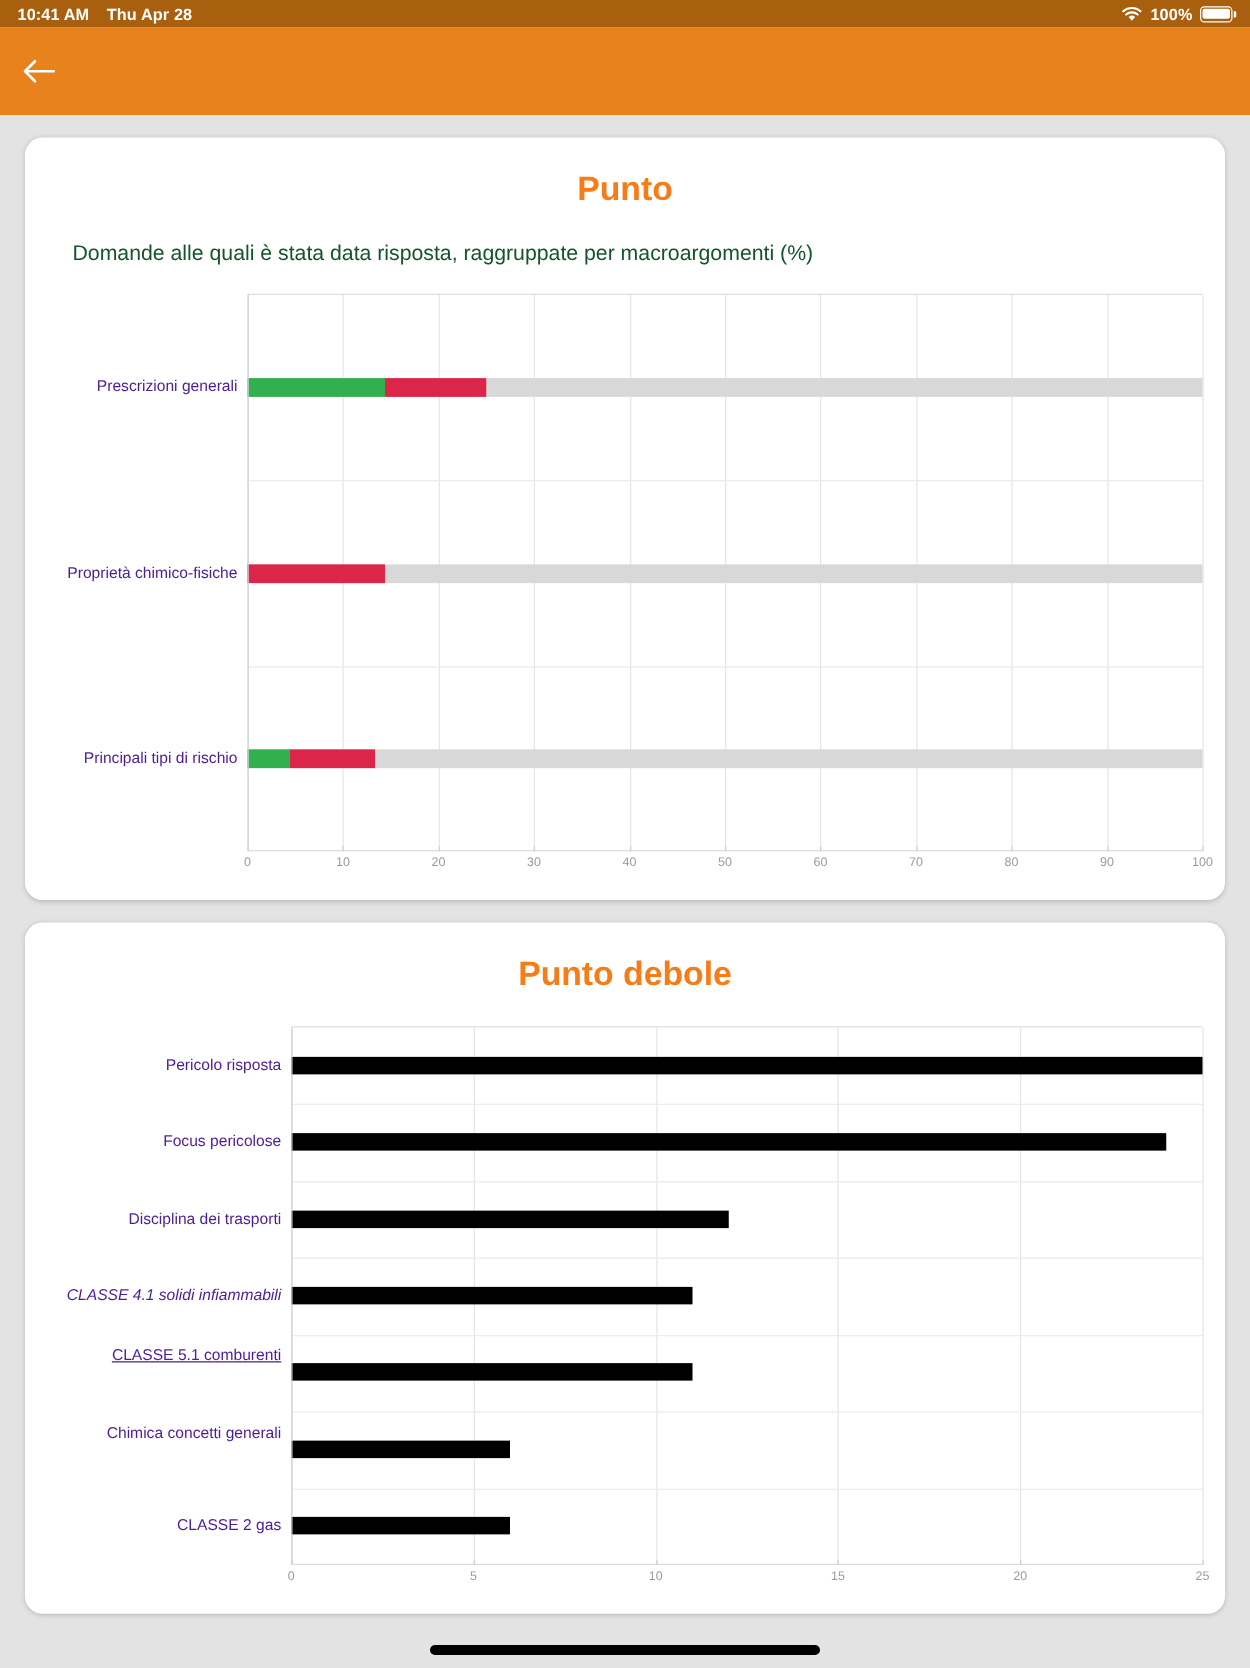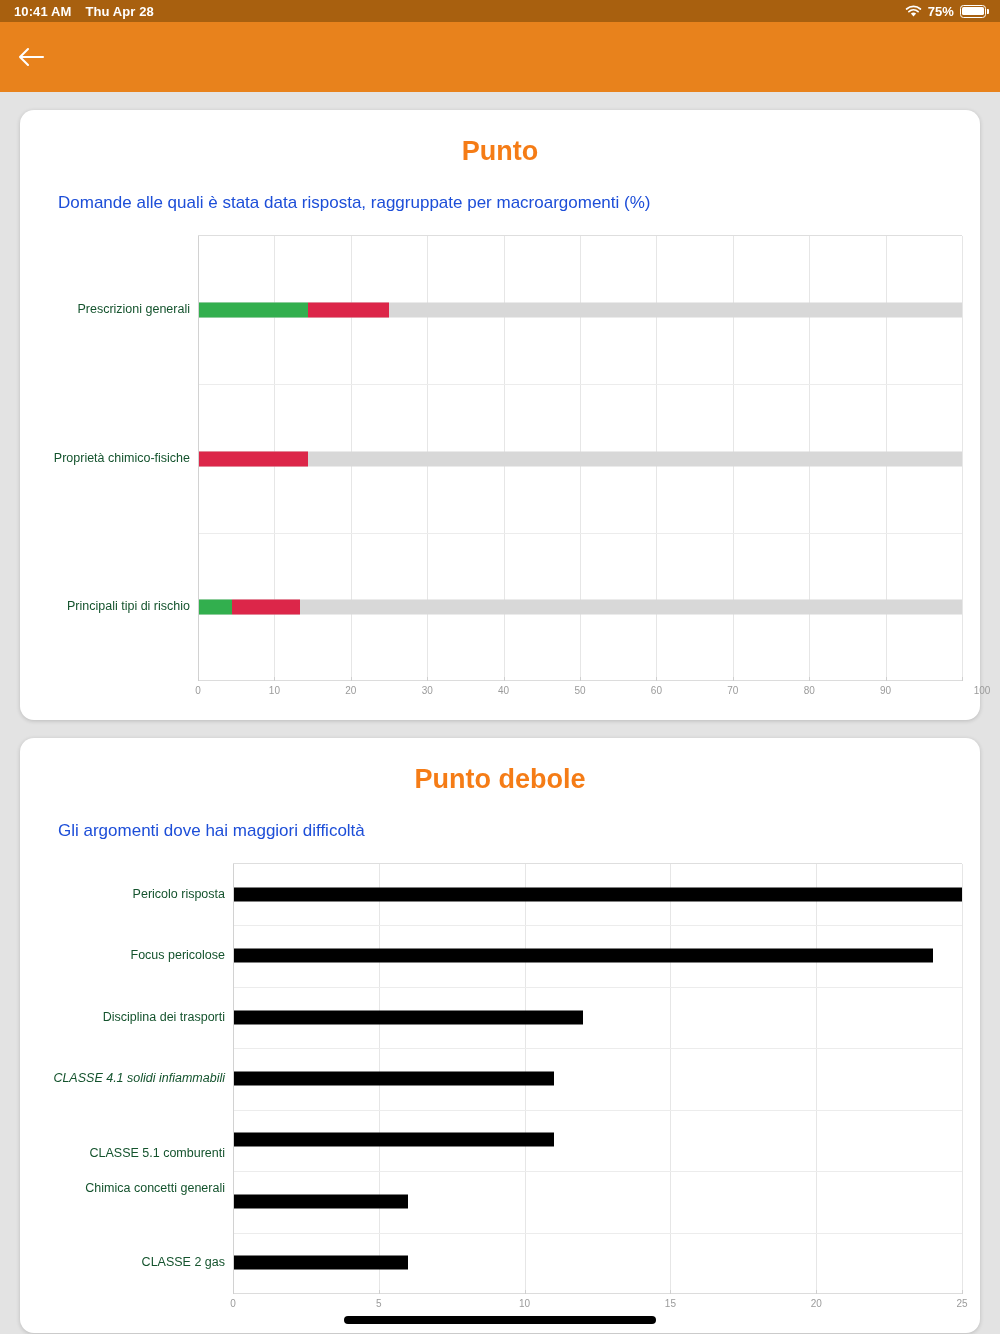--- a/index.html
+++ b/index.html
@@ -83,39 +83,39 @@
     padding: 26px 18px 18px 18px;
   }
   .card-title {
     text-align: center;
     color: #f57c16;
     font-size: 27px;
     font-weight: bold;
     margin-bottom: 26px;
   }
   .card-sub {
-    color: #1d4ed8;
+    color: #14532d;
     font-size: 17px;
     margin: 0 0 22px 20px;
   }
 
   
   .chart { position: relative; width: 100%; }
   .chart-body { position: relative; display: flex; }
   .ylabels {
     width: 160px;
     flex: 0 0 160px;
     position: relative;
   }
   .ylabels .ylab {
     position: absolute;
     right: 8px;
     transform: translateY(-50%);
     font-size: 12.5px;
-    color: #14532d;
+    color: #4c1d95;
     white-space: nowrap;
     text-align: center;
   }
   .plot {
     position: relative;
     flex: 1 1 auto;
     border-top: 1px solid #dedede;
   }
   .gridv {
     position: absolute; top: 0; bottom: 0;
@@ -175,21 +175,21 @@
   <span class="sb-time">10:41 AM</span>
   <span class="sb-date">Thu Apr 28</span>
   <span class="sb-right">
     <span class="wifi-icon">
       <svg width="17" height="13" viewBox="0 0 17 13">
         <path d="M8.5 11.6 L5.9 8.6 a4 4 0 0 1 5.2 0 Z" fill="#fff"></path>
         <path d="M3.9 6.6 a7 7 0 0 1 9.2 0" stroke="#fff" stroke-width="1.7" fill="none" stroke-linecap="round"></path>
         <path d="M1.6 4.0 a10.5 10.5 0 0 1 13.8 0" stroke="#fff" stroke-width="1.7" fill="none" stroke-linecap="round"></path>
       </svg>
     </span>
-    <span>75%</span>
+    <span>100%</span>
     <span class="battery">
         <span class="lvl"></span>
       </span>
   </span>
 </div>
 
 <div class="appbar">
   <div class="back-btn">
     <svg width="28" height="24" viewBox="0 0 28 24">
       <path d="M26 12 H3 M11 4 L3 12 L11 20" stroke="#ffffff" stroke-width="2.1" fill="none" stroke-linecap="round" stroke-linejoin="round"></path>
@@ -255,36 +255,35 @@
           <div class="xtick" style="left: 50%;">50</div>
           <div class="xtickmark" style="left: 60%;"></div>
           <div class="xtick" style="left: 60%;">60</div>
           <div class="xtickmark" style="left: 70%;"></div>
           <div class="xtick" style="left: 70%;">70</div>
           <div class="xtickmark" style="left: 80%;"></div>
           <div class="xtick" style="left: 80%;">80</div>
           <div class="xtickmark" style="left: 90%;"></div>
           <div class="xtick" style="left: 90%;">90</div>
           <div class="xtickmark" style="left: 100%;"></div>
-          <div class="xtick" style="left: 100%; margin-left: 20px;">100</div>
+          <div class="xtick" style="left: 100%;">100</div>
         </div>
     </div>
   </div>
 
   <div class="card">
     <div class="card-title">Punto debole</div>
-    <div class="card-sub">Gli argomenti dove hai maggiori difficoltà</div>
     <div class="chart">
       <div class="chart-body" style="height:430px;">
         <div class="ylabels" id="weak-ylabels" style="width:195px;flex:0 0 195px;">
             <div class="ylab" style="top: 30.7143px;">Pericolo risposta</div>
             <div class="ylab" style="top: 92.1429px;">Focus pericolose</div>
             <div class="ylab" style="top: 153.571px;">Disciplina dei trasporti</div>
             <div class="ylab" style="top: 215px; font-style: italic;">CLASSE 4.1 solidi infiammabili</div>
-            <div class="ylab" style="top: 290px;">CLASSE 5.1 comburenti</div>
+            <div class="ylab" style="top: 263px; text-decoration: underline;">CLASSE 5.1 comburenti</div>
             <div class="ylab" style="top: 325px;">Chimica concetti generali</div>
             <div class="ylab" style="top: 399.286px;">CLASSE 2 gas</div>
           </div>
         <div class="plot" id="weak-plot">
             <div class="gridv" style="left: 0%;"></div>
             <div class="gridv" style="left: 20%;"></div>
             <div class="gridv" style="left: 40%;"></div>
             <div class="gridv" style="left: 60%;"></div>
             <div class="gridv" style="left: 80%;"></div>
             <div class="gridv" style="left: 100%;"></div>

